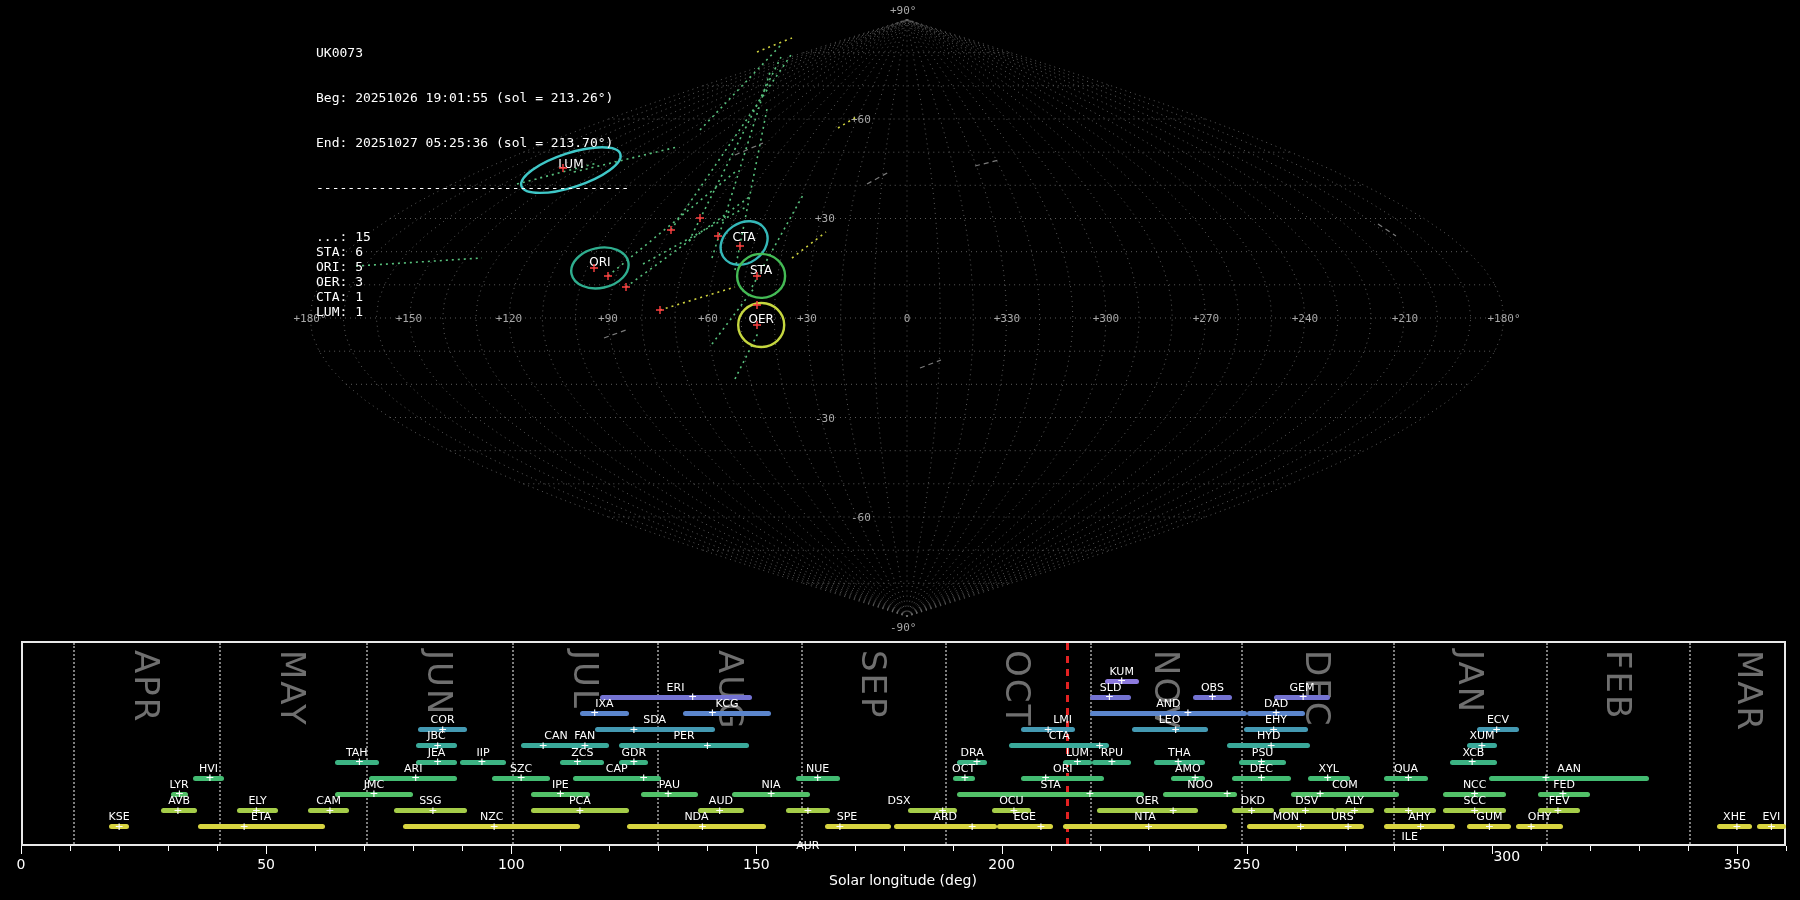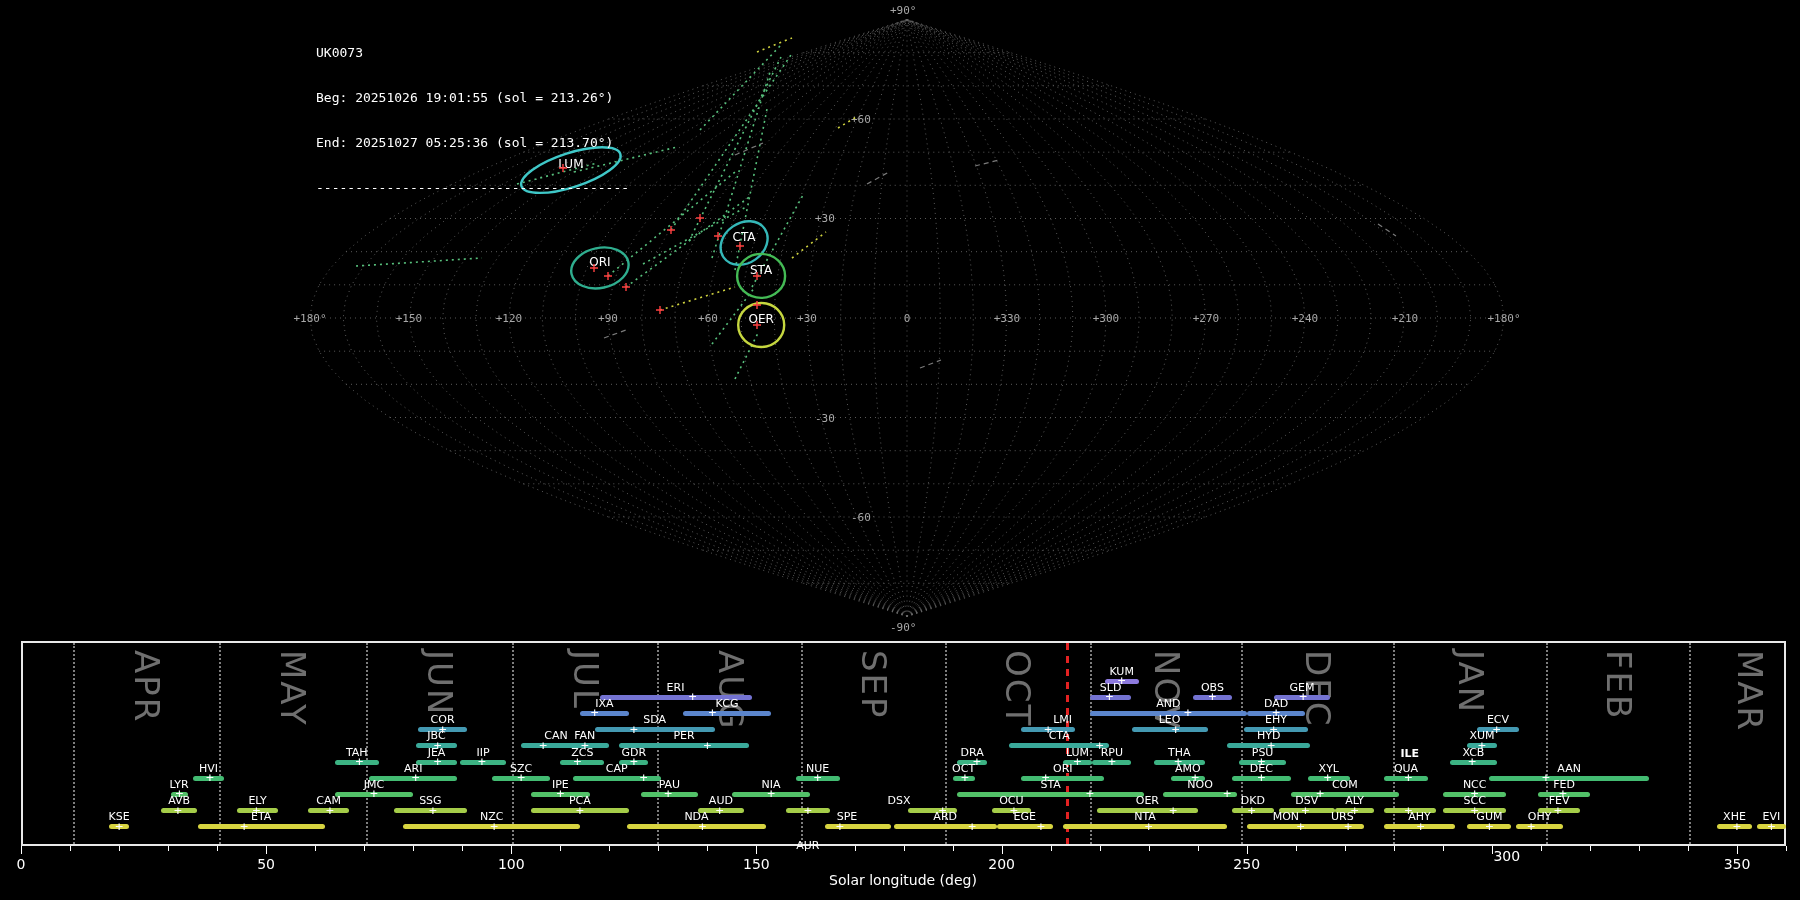--- a/index.html
+++ b/index.html
@@ -36,20 +36,21 @@
           color:#fff;font-size:14px;z-index:3;}
 </style>
 </head>
 <body>
 
 <div id="header">
   <div>UK0073</div>
   <div>Beg: 20251026 19:01:55 (sol = 213.26°)</div>
   <div>End: 20251027 05:25:36 (sol = 213.70°)</div>
   <div>----------------------------------------</div>
+  <div id="counts"><div>...: 15</div><div>STA: 6</div><div>ORI: 5</div><div>OER: 3</div><div>CTA: 1</div><div>LUM: 1</div></div>
 </div>
 
 <svg id="skymap" width="1800" height="640" viewBox="0 0 1800 640">
     <line x1="803.3" y1="583.3" x2="1010.7" y2="583.3" class="grid"></line>
     <line x1="702.8" y1="550.2" x2="1111.2" y2="550.2" class="grid"></line>
     <line x1="608.5" y1="517.0" x2="1205.5" y2="517.0" class="grid"></line>
     <line x1="523.3" y1="483.8" x2="1290.7" y2="483.8" class="grid"></line>
     <line x1="449.7" y1="450.7" x2="1364.3" y2="450.7" class="grid"></line>
     <line x1="390.0" y1="417.5" x2="1424.0" y2="417.5" class="grid"></line>
     <line x1="346.0" y1="384.3" x2="1468.0" y2="384.3" class="grid"></line>
@@ -439,21 +440,21 @@
     <div class="peak" style="left: 1251.6px; top: 810.6px;">+</div>
     <div class="shlbl" style="left: 1252.8px; top: 794.1px;">DKD</div>
     <div class="bar" style="left: 1278.6px; width: 56.4px; top: 808.1px; background: rgb(165, 205, 73);"></div>
     <div class="peak" style="left: 1305.5px; top: 810.6px;">+</div>
     <div class="shlbl" style="left: 1306.8px; top: 794.1px;">DSV</div>
     <div class="bar" style="left: 1334.9px; width: 39.2px; top: 808.1px; background: rgb(165, 205, 73);"></div>
     <div class="peak" style="left: 1354.6px; top: 810.6px;">+</div>
     <div class="shlbl" style="left: 1354.6px; top: 794.1px;">ALY</div>
     <div class="bar" style="left: 1384px; width: 51.5px; top: 808.1px; background: rgb(165, 205, 73);"></div>
     <div class="peak" style="left: 1408.5px; top: 810.6px;">+</div>
-    <div class="shlbl" style="left: 1409.7px; top: 747px; font-weight: bold;">ILE</div>
+    <div class="shlbl" style="left: 1409.7px; top: 830px;">ILE</div>
     <div class="bar" style="left: 1442.8px; width: 63.7px; top: 808.1px; background: rgb(165, 205, 73);"></div>
     <div class="peak" style="left: 1474.7px; top: 810.6px;">+</div>
     <div class="shlbl" style="left: 1474.7px; top: 794.1px;">SCC</div>
     <div class="bar" style="left: 1538.4px; width: 41.7px; top: 808.1px; background: rgb(165, 205, 73);"></div>
     <div class="peak" style="left: 1558px; top: 810.6px;">+</div>
     <div class="shlbl" style="left: 1559.2px; top: 794.1px;">FEV</div>
     <div class="bar" style="left: 109.3px; width: 19.6px; top: 824.3px; background: rgb(215, 212, 64);"></div>
     <div class="peak" style="left: 119.1px; top: 826.8px;">+</div>
     <div class="shlbl" style="left: 119.1px; top: 810.3px;">KSE</div>
     <div class="bar" style="left: 197.5px; width: 127.5px; top: 824.3px; background: rgb(215, 212, 64);"></div>

